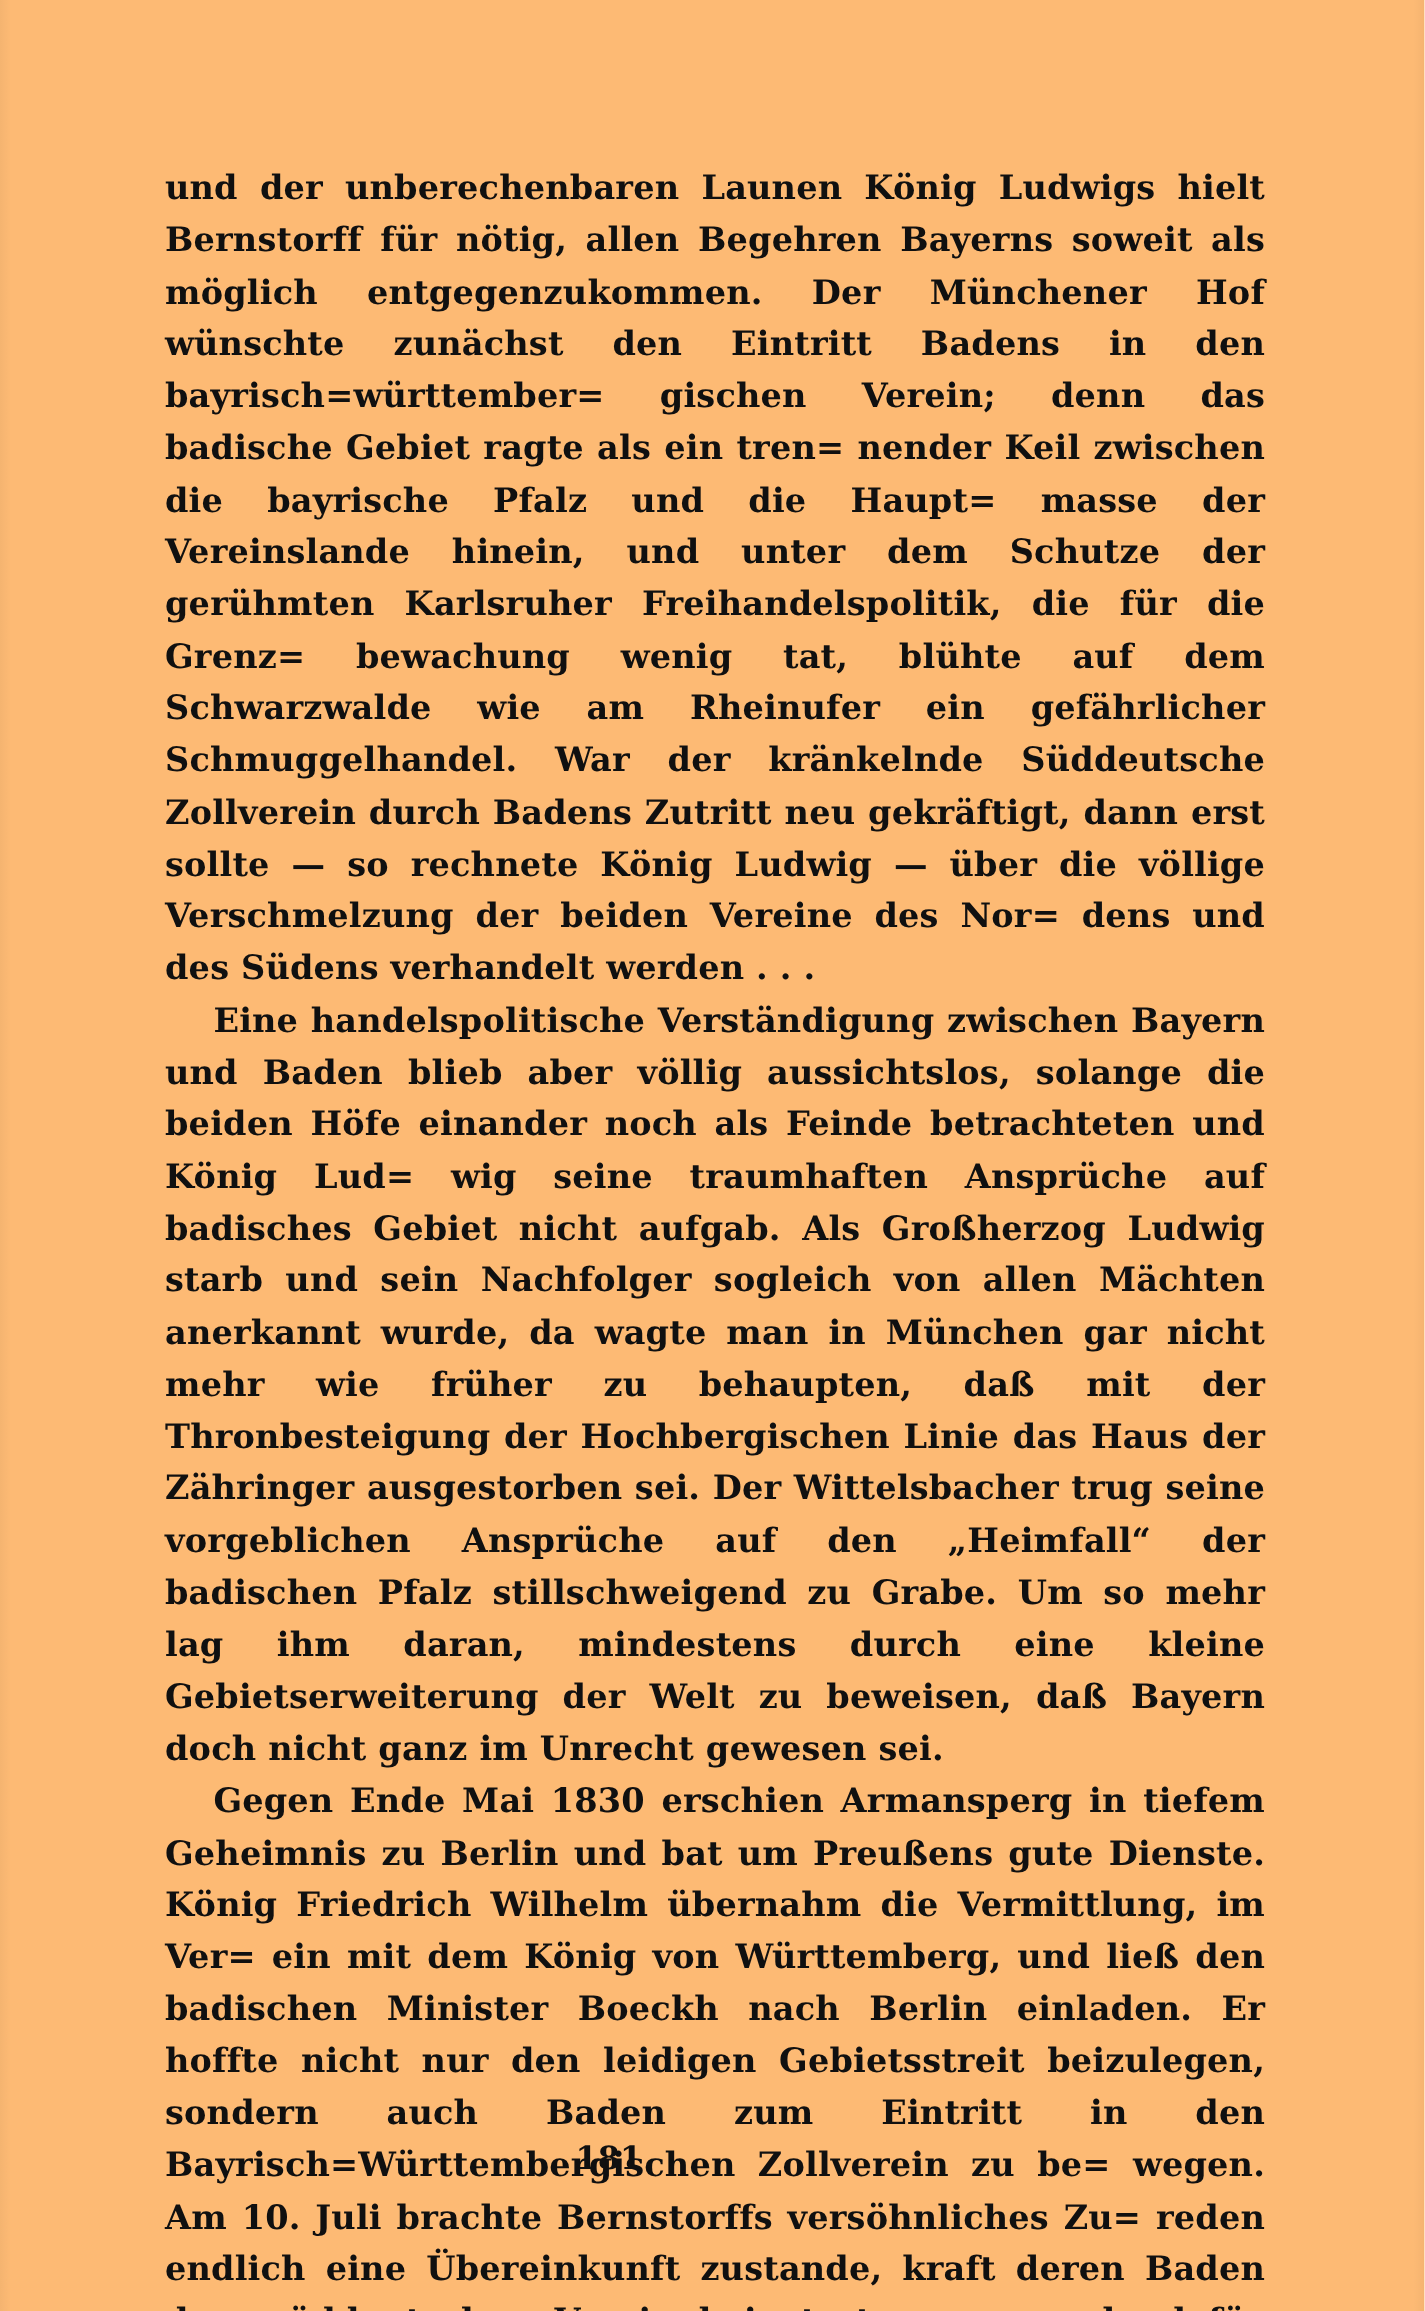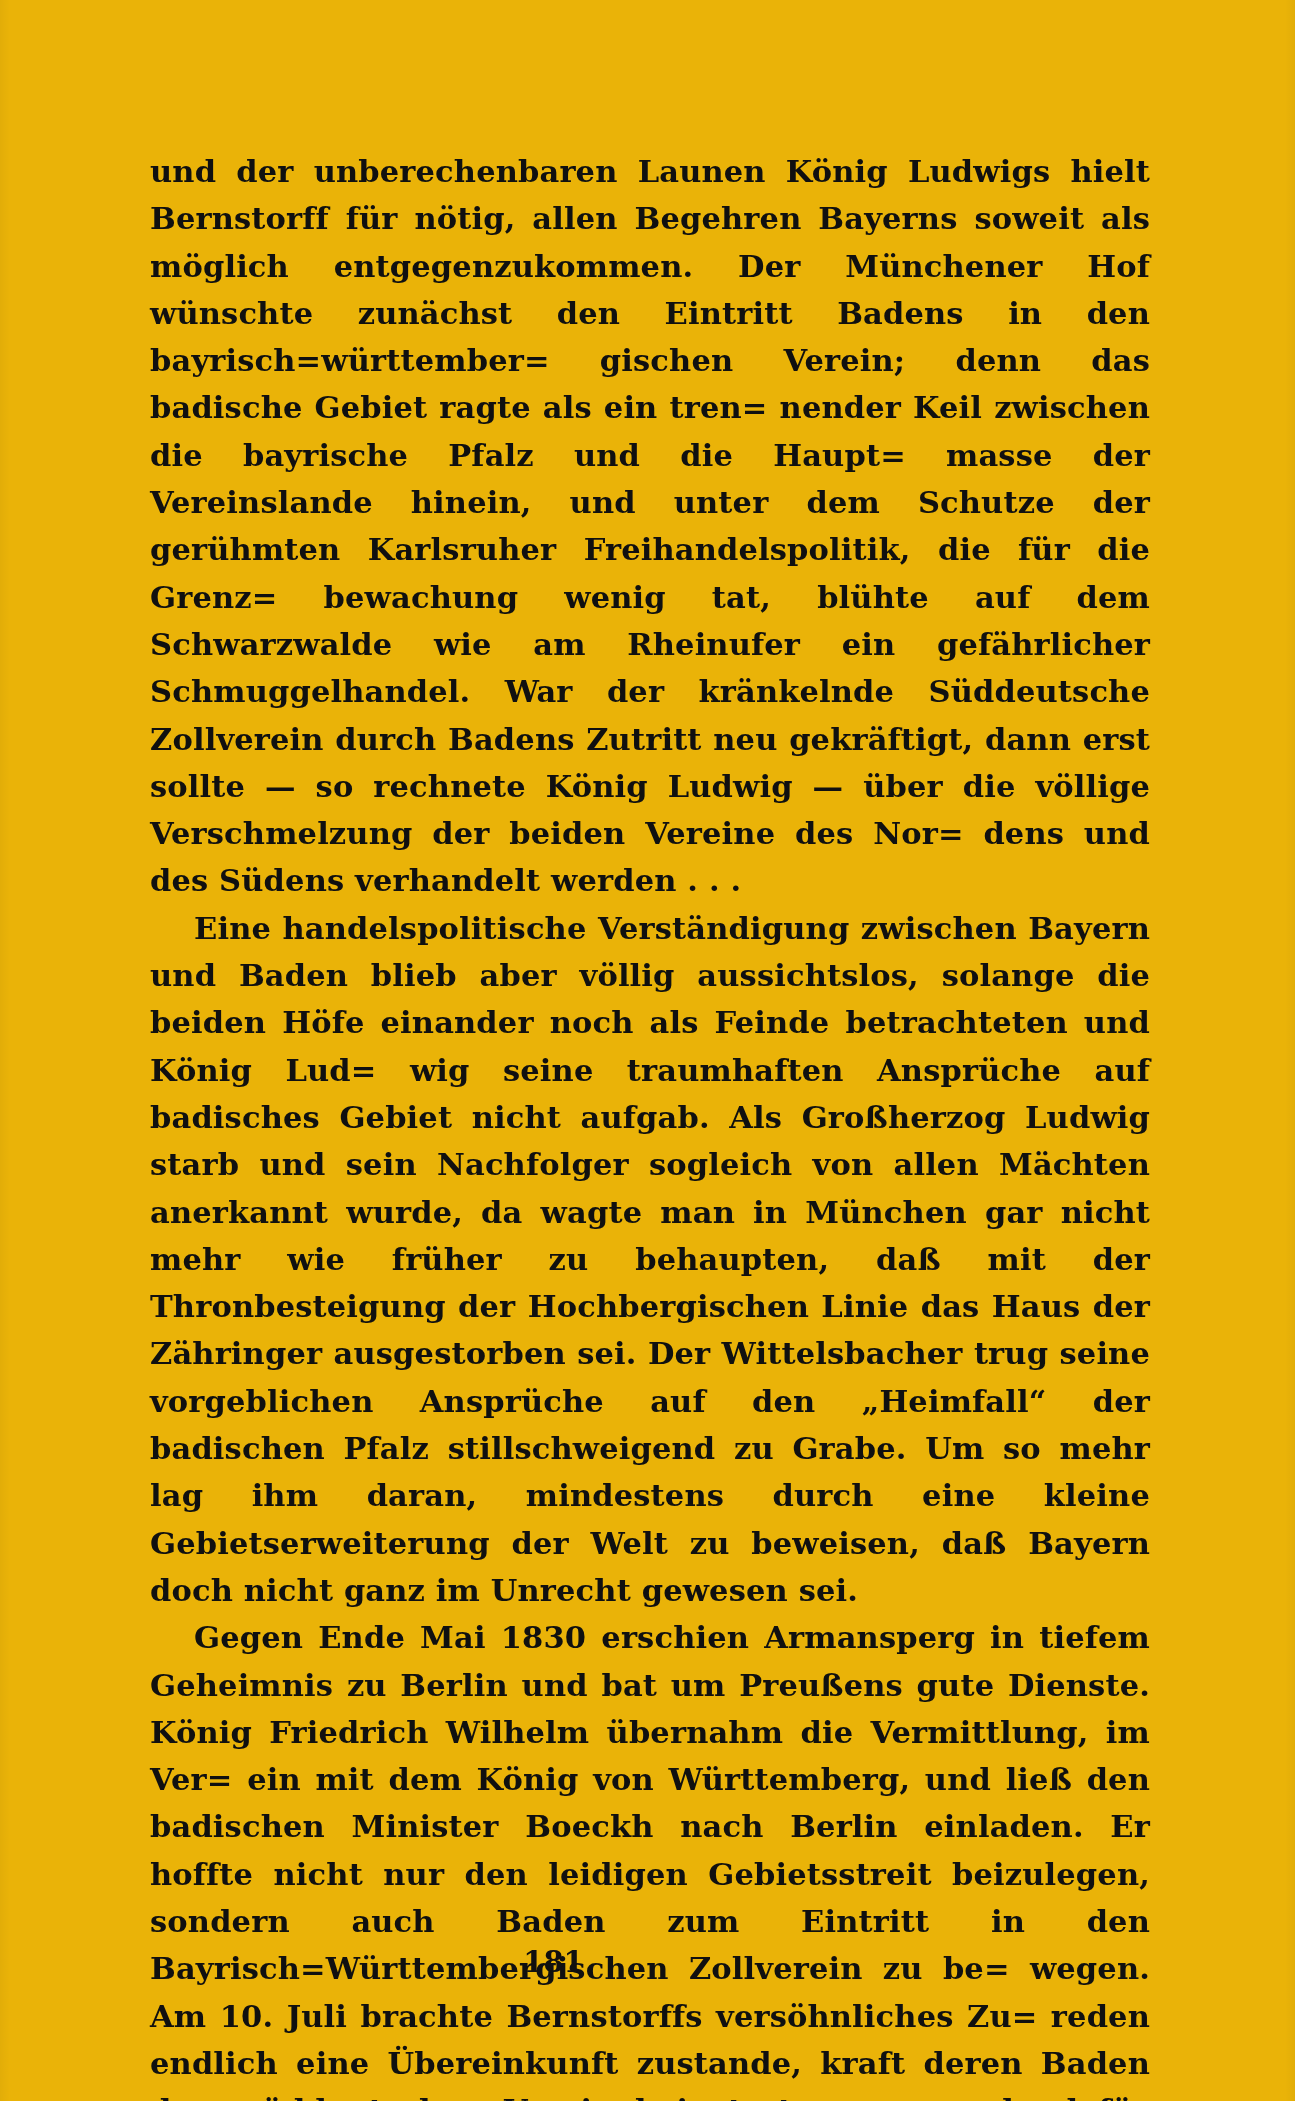--- a/index.html
+++ b/index.html
@@ -11,21 +11,21 @@
     width: 1295px;
     height: 2101px;
     position: relative;
     font-family: "DejaVu Serif", serif;
   }
   .page {
     position: absolute;
     left: 0; top: 0;
     width: 1295px;
     height: 2101px;
-    background: #eab308;
+    background: #fdba74;
     overflow: hidden;
   }
   .text-block {
     position: absolute;
     left: 150px;
     top: 148px;
     width: 1000px;
   }
   p {
     margin: 0;

